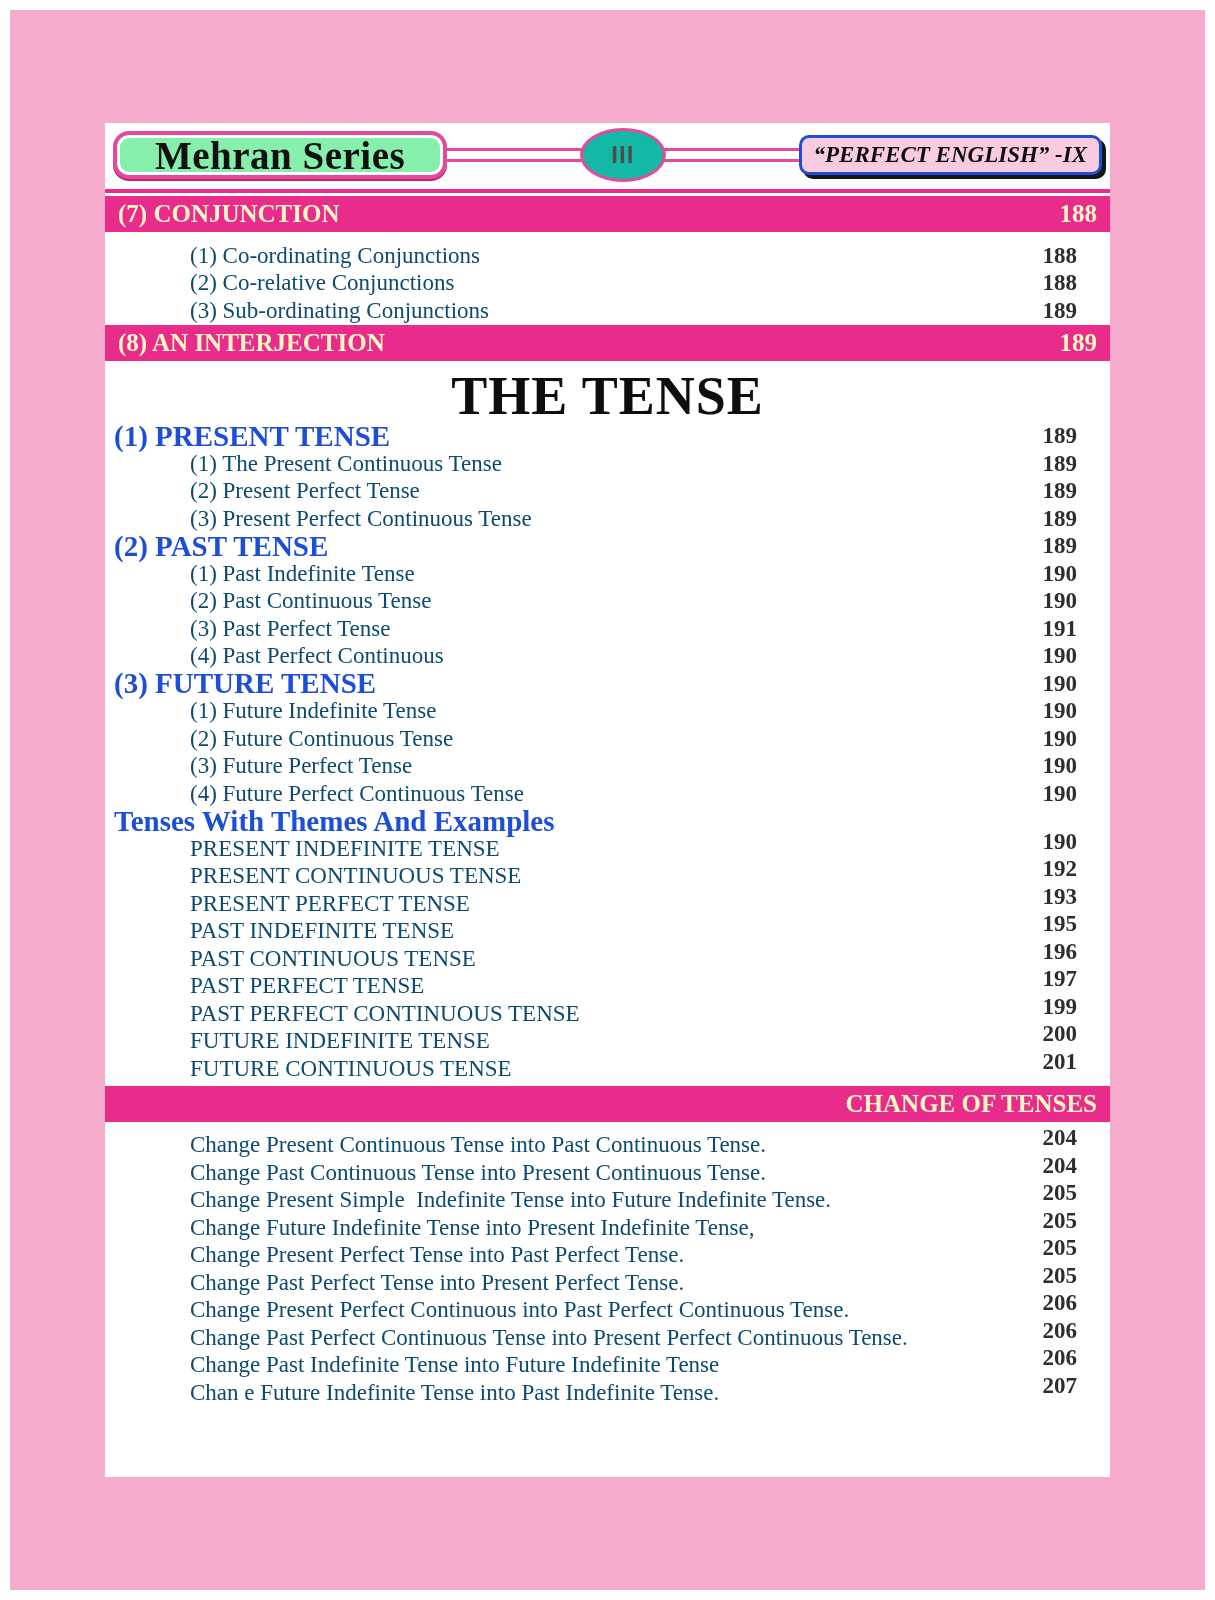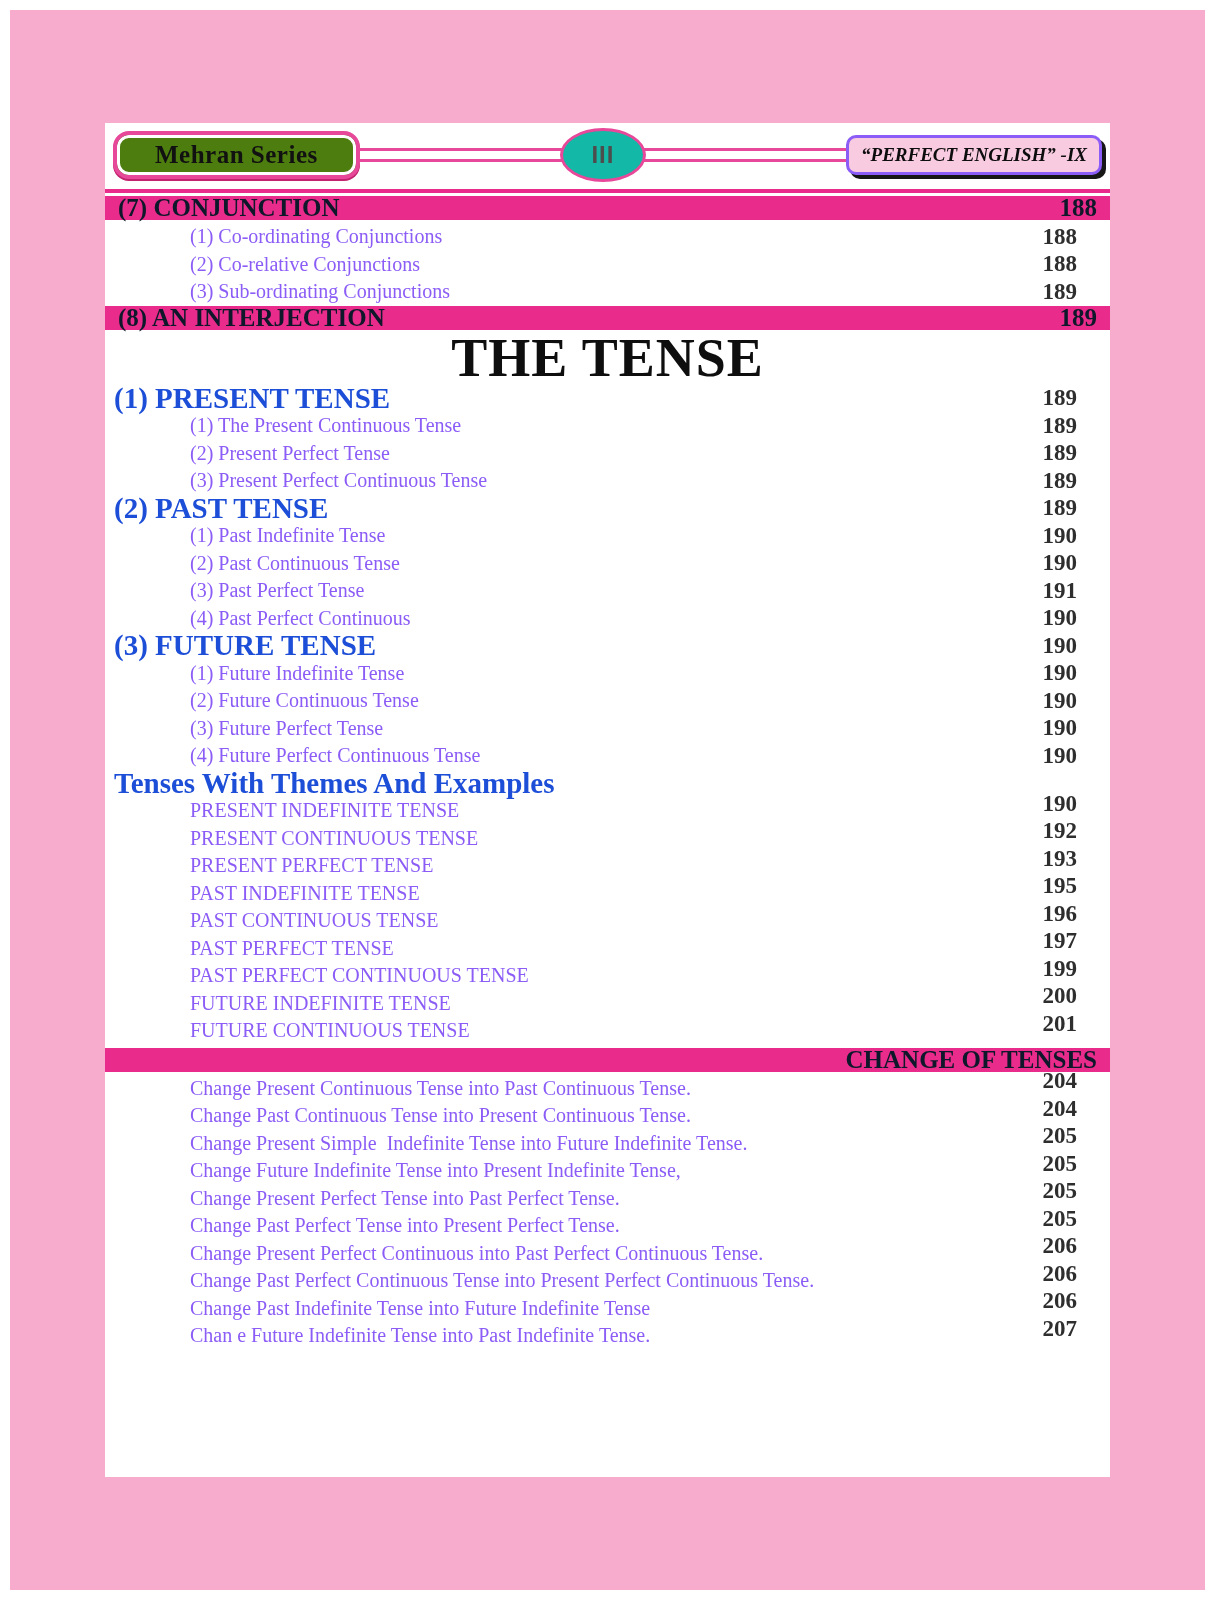--- a/index.html
+++ b/index.html
@@ -4,39 +4,39 @@
 <style>
   html,body{margin:0;padding:0;background:#ffffff;}
   .stage{position:relative;width:1215px;height:1600px;background:#ffffff;overflow:hidden;
          font-family:"Liberation Serif",serif;}
   .pink-field{position:absolute;left:10px;top:10px;right:10px;bottom:10px;background:#F7ABCD;}
   .card{position:absolute;left:105px;top:123px;width:1005px;height:1354px;background:#ffffff;
         box-sizing:border-box;padding-top:8px;}
 
   
   .header{display:flex;align-items:center;height:48px;margin:0 8px;position:relative;}
-  .badge{position:relative;z-index:2;background:#4d7c0f;border:4px solid #E8489A;border-radius:16px;
+  .badge{position:relative;z-index:2;background:#86efac;border:4px solid #E8489A;border-radius:16px;
          box-shadow:inset 0 0 0 3px #ffffff,0 2px 0 #C2236E;padding:0 38px;height:40px;
-         display:flex;align-items:center;font-weight:bold;font-size:25px;color:#111;letter-spacing:.5px;}
+         display:flex;align-items:center;font-weight:bold;font-size:39px;color:#111;letter-spacing:.5px;}
   .conn{flex:1;height:8px;border-top:3px solid #E8489A;border-bottom:3px solid #E8489A;margin:0 -6px;z-index:1;}
   .oval{position:relative;z-index:2;width:80px;height:48px;border-radius:50%;background:#14b8a6;
         border:3px solid #E8489A;display:flex;align-items:center;justify-content:center;
         font-family:"Liberation Sans",sans-serif;font-weight:bold;font-size:24px;color:#4d4d4d;letter-spacing:1px;}
-  .bookbox{position:relative;z-index:2;background:#F9CBE0;border:3px solid #8b5cf6;border-radius:10px;
+  .bookbox{position:relative;z-index:2;background:#F9CBE0;border:3px solid #1d4ed8;border-radius:10px;
         box-shadow:4px 4px 0 #161616;padding:0 12px;height:34px;display:flex;align-items:center;
-        font-weight:bold;font-style:italic;font-size:19px;color:#0d0d0d;}
+        font-weight:bold;font-style:italic;font-size:23px;color:#0d0d0d;}
   .header-rule{height:4px;background:#E92C8C;margin:10px 0 3px 0;}
 
   
-  .bar{display:flex;justify-content:space-between;align-items:center;background:#E92C8C;height:24px;
-       margin-bottom:3px;padding:0 13px;color:#0f172a;font-weight:bold;font-size:25px;}
+  .bar{display:flex;justify-content:space-between;align-items:center;background:#E92C8C;height:36px;
+       margin-bottom:10px;padding:0 13px;color:#fef9c3;font-weight:bold;font-size:25px;}
   .centerbar{justify-content:flex-end;margin-top:3px;}
   .row{display:flex;justify-content:space-between;align-items:center;height:27.5px;
        padding-left:85px;padding-right:33px;}
-  .row .label{font-size:20px;color:#8b5cf6;white-space:pre;}
+  .row .label{font-size:23px;color:#0c4a6e;white-space:pre;}
   .row .page{font-weight:bold;font-size:23px;color:#2E2E2E;min-width:46px;text-align:right;}
   .row.heading{padding-left:9px;}
   .row.heading .label{color:#1d4ed8;font-weight:bold;font-size:29px;}
   .row.raised .page{position:relative;top:-7px;}
   .big-title{height:52px;line-height:50px;text-align:center;font-weight:bold;font-size:54px;
              color:#0e0e0e;letter-spacing:1px;}
 </style>
 </head>
 <body>
 

